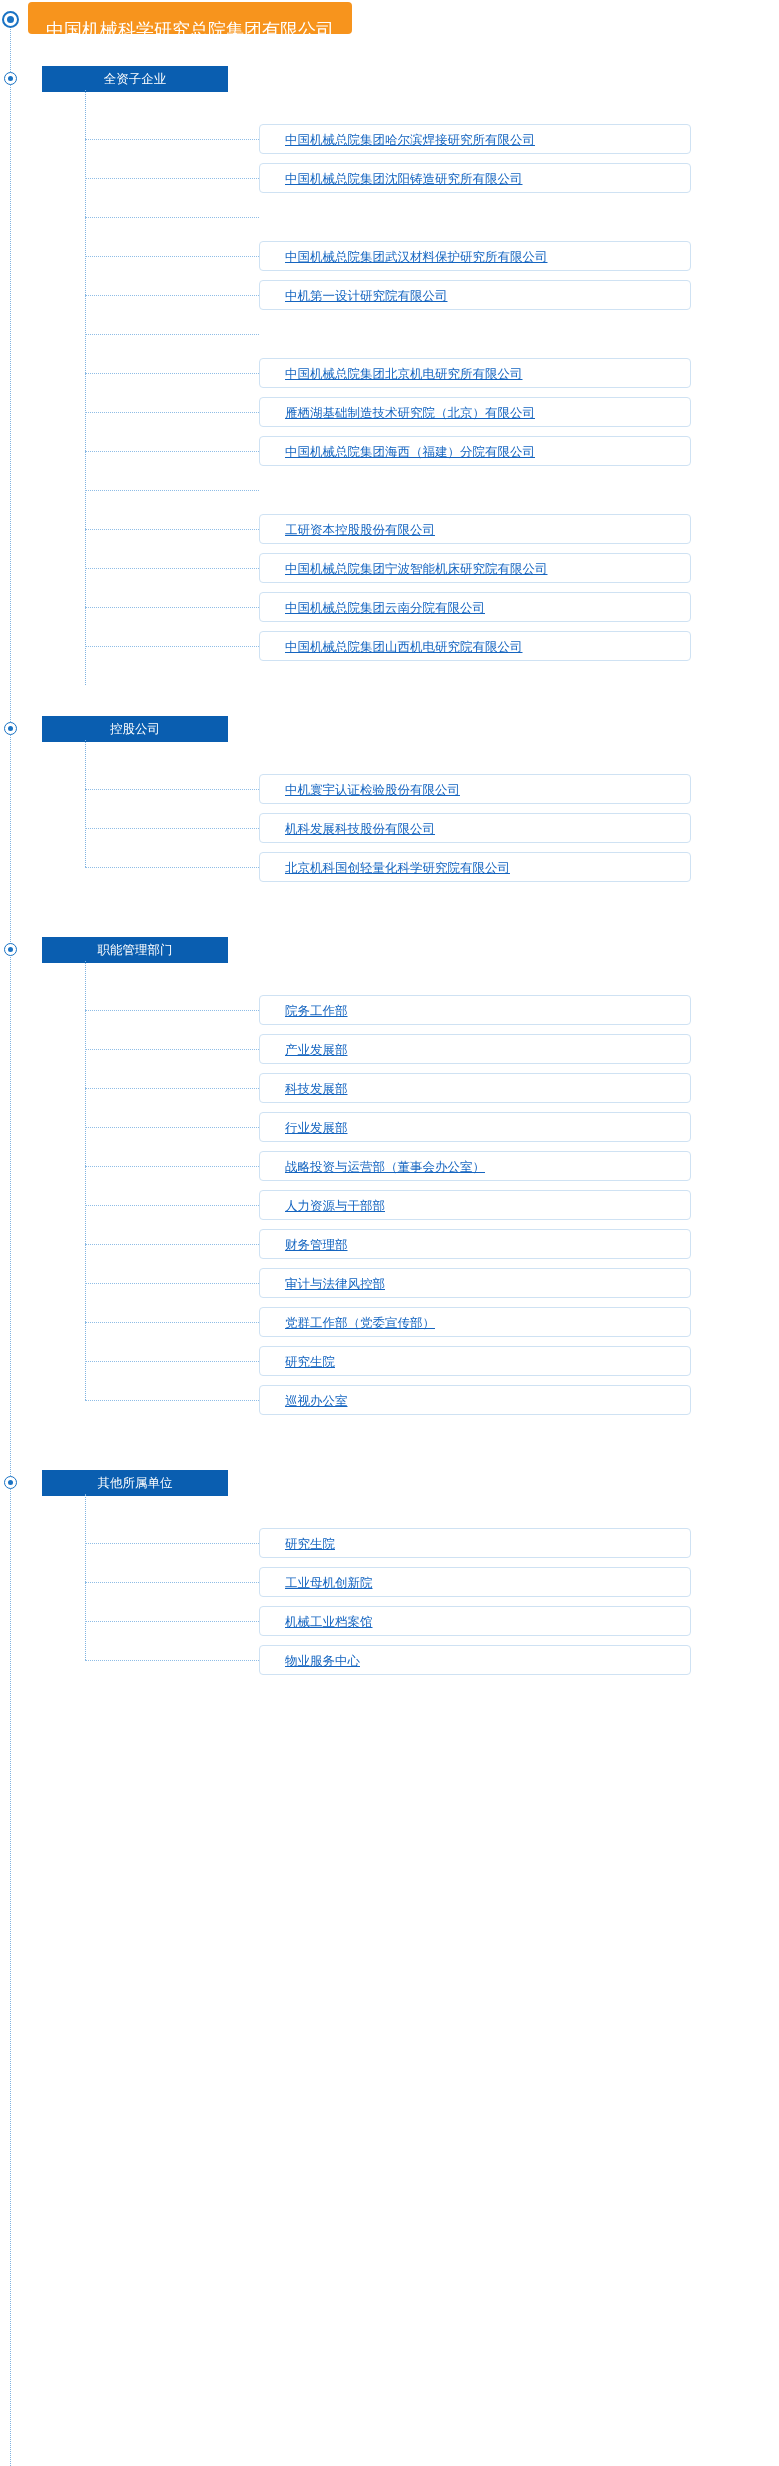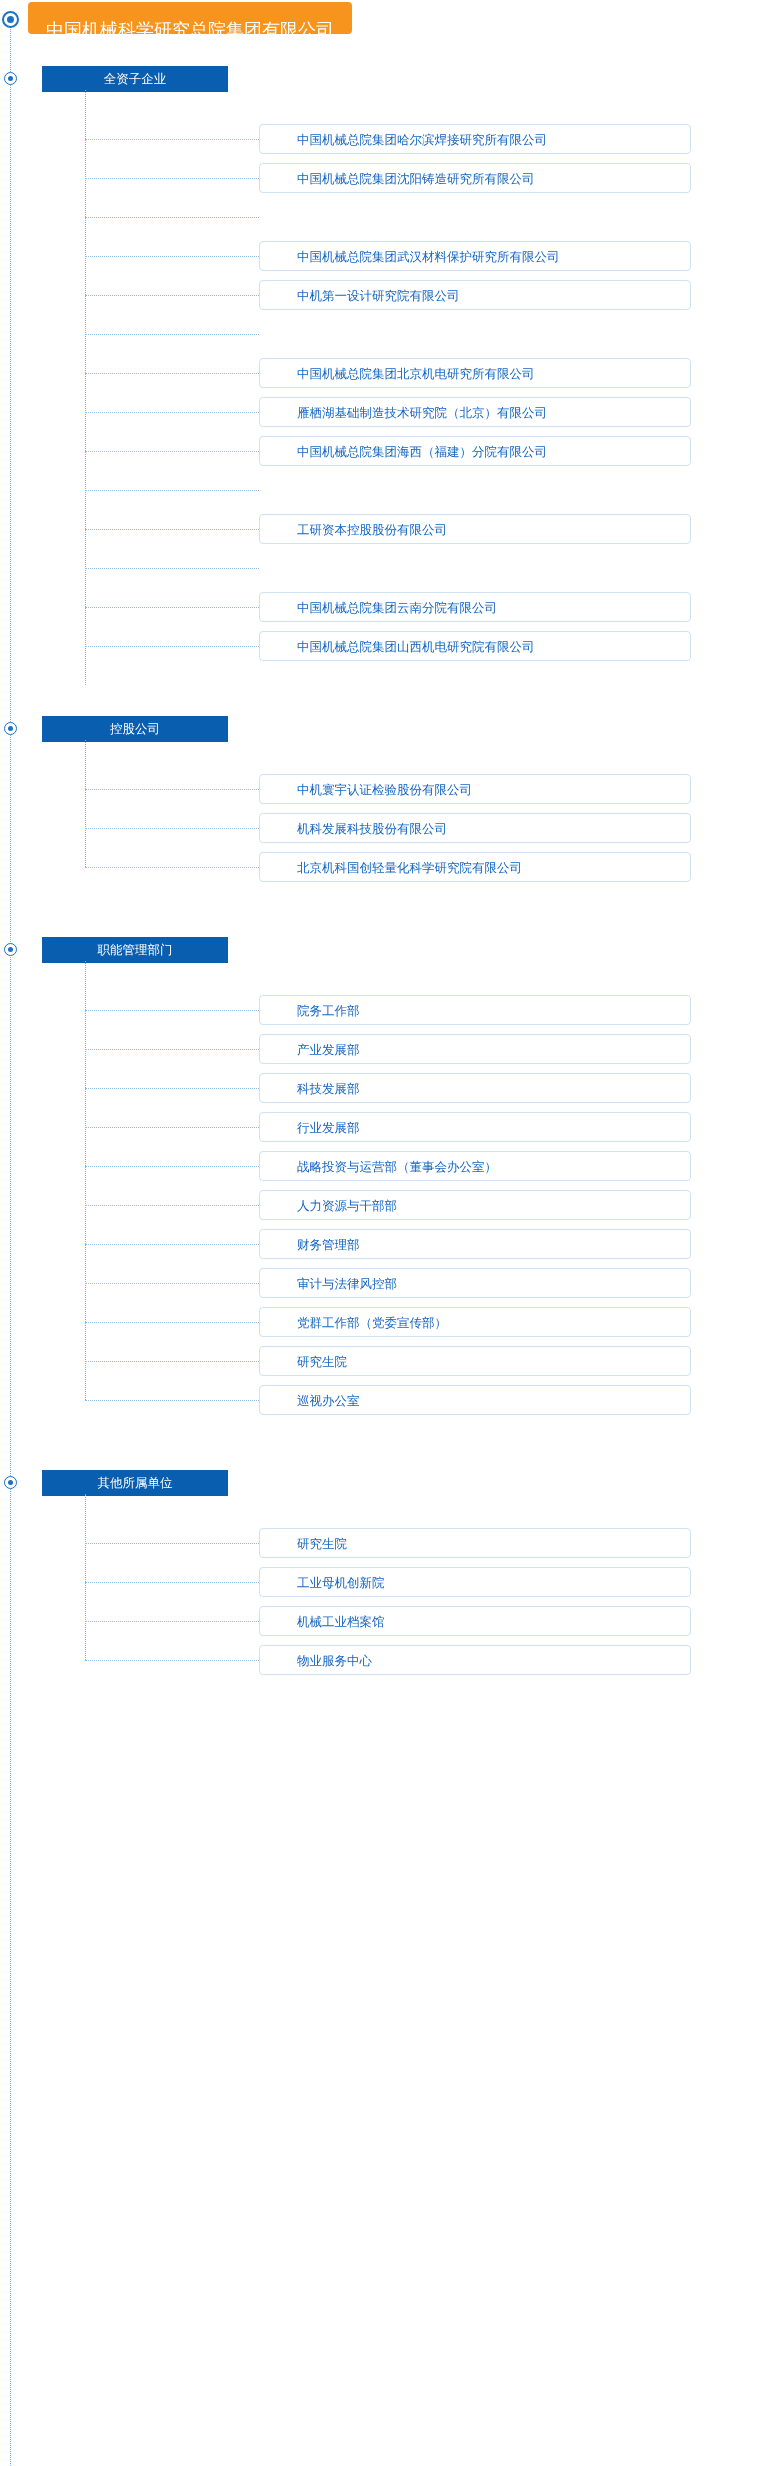--- a/index.html
+++ b/index.html
@@ -143,24 +143,25 @@
     left: 259px;
     top: 4px;
     width: 432px;
     height: 30px;
     line-height: 30px;
     border: 1px solid #cfe2f3;
     border-radius: 4px;
     background: #ffffff;
     color: #1565c0;
     font-size: 12.5px;
-    padding: 0 0 0 37px;
+    padding: 0 0 0 25px;
     box-sizing: border-box;
     white-space: nowrap;
     overflow: hidden;
+    text-decoration: underline;
   }
   .spacer { height: 32px; }
 </style>
 </head>
 <body>
 
 <div id="chart">
 
   <div class="spine"></div>
 
@@ -213,20 +214,21 @@
           </div>
           <div class="item-row">
             <div class="connector"></div>
           </div>
           <div class="item-row">
             <div class="connector"></div>
             <div class="item-box">工研资本控股股份有限公司</div>
           </div>
           <div class="item-row">
             <div class="connector"></div>
+            <div class="item-box">中国机械总院集团宁波智能机床研究院有限公司</div>
           </div>
           <div class="item-row">
             <div class="connector"></div>
             <div class="item-box">中国机械总院集团云南分院有限公司</div>
           </div>
           <div class="item-row">
             <div class="connector"></div>
             <div class="item-box">中国机械总院集团山西机电研究院有限公司</div>
           </div>
         </div>

